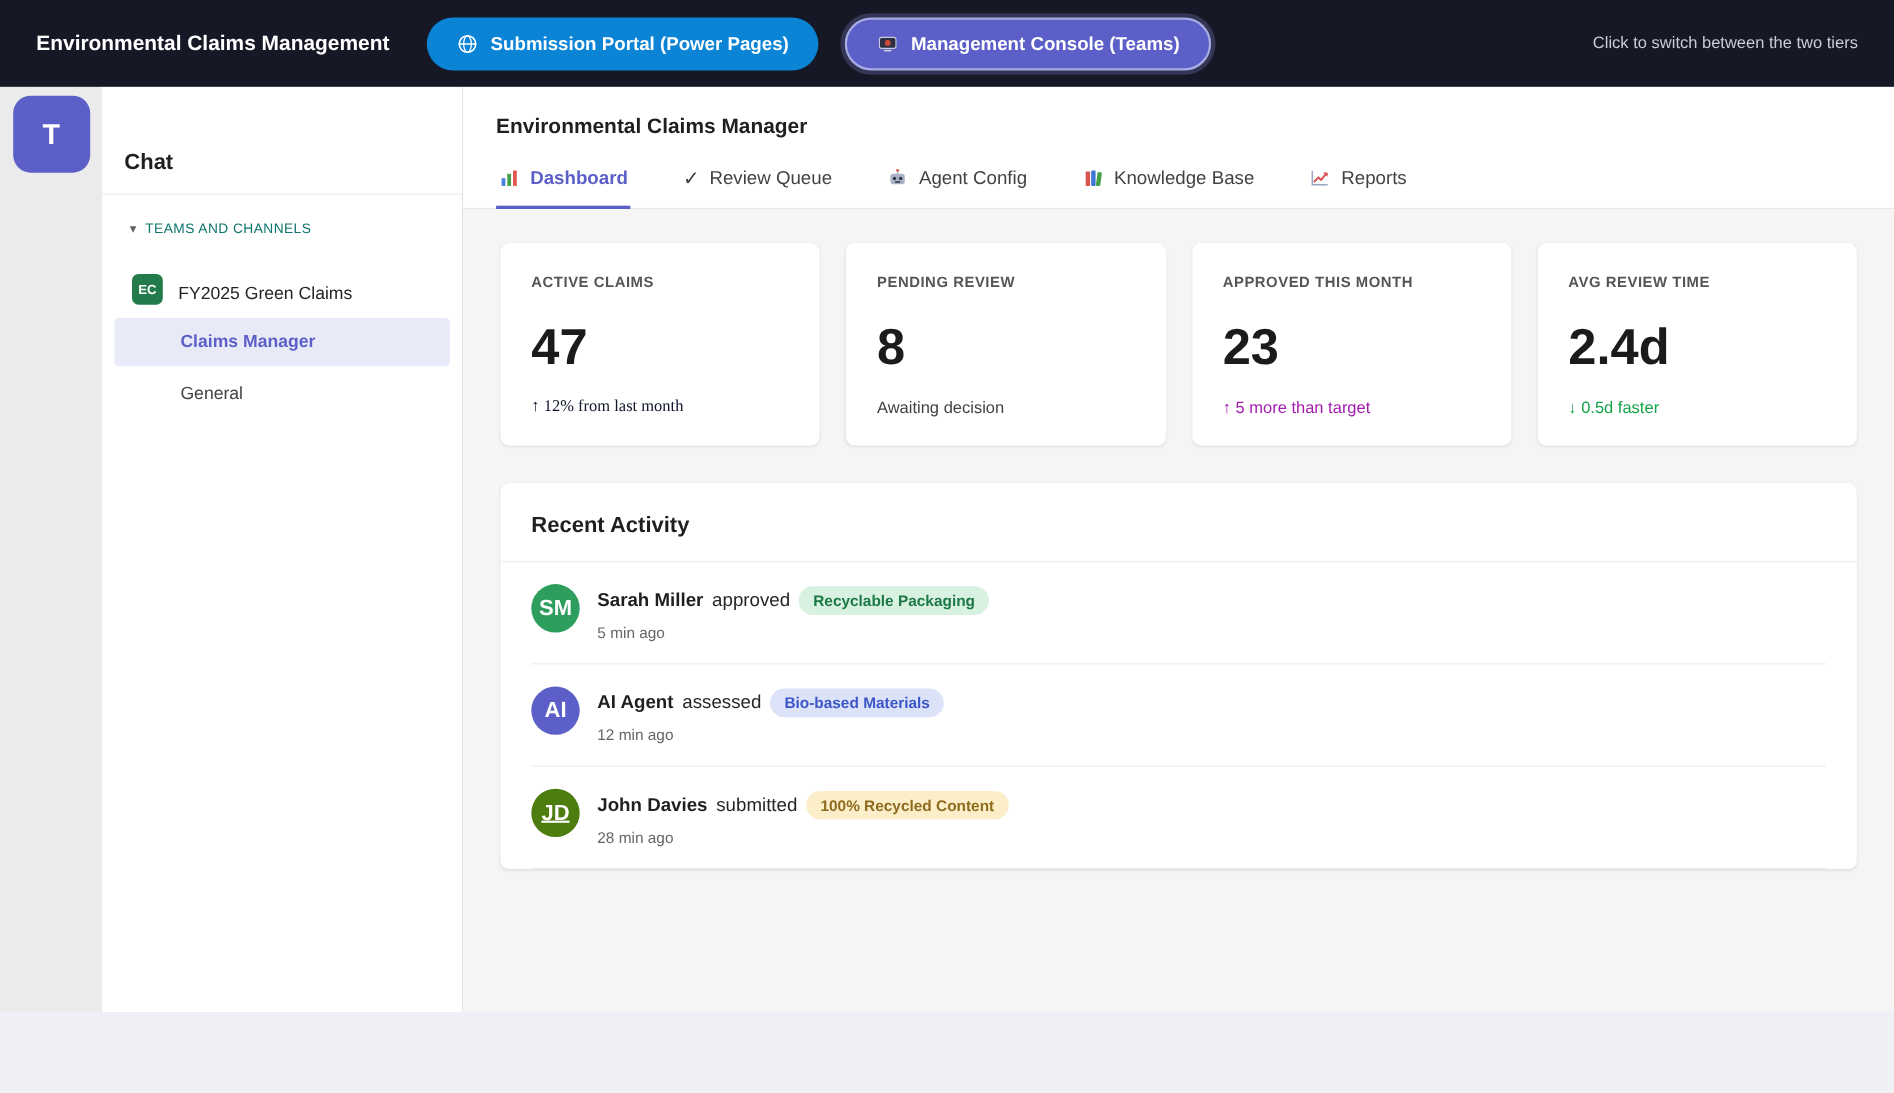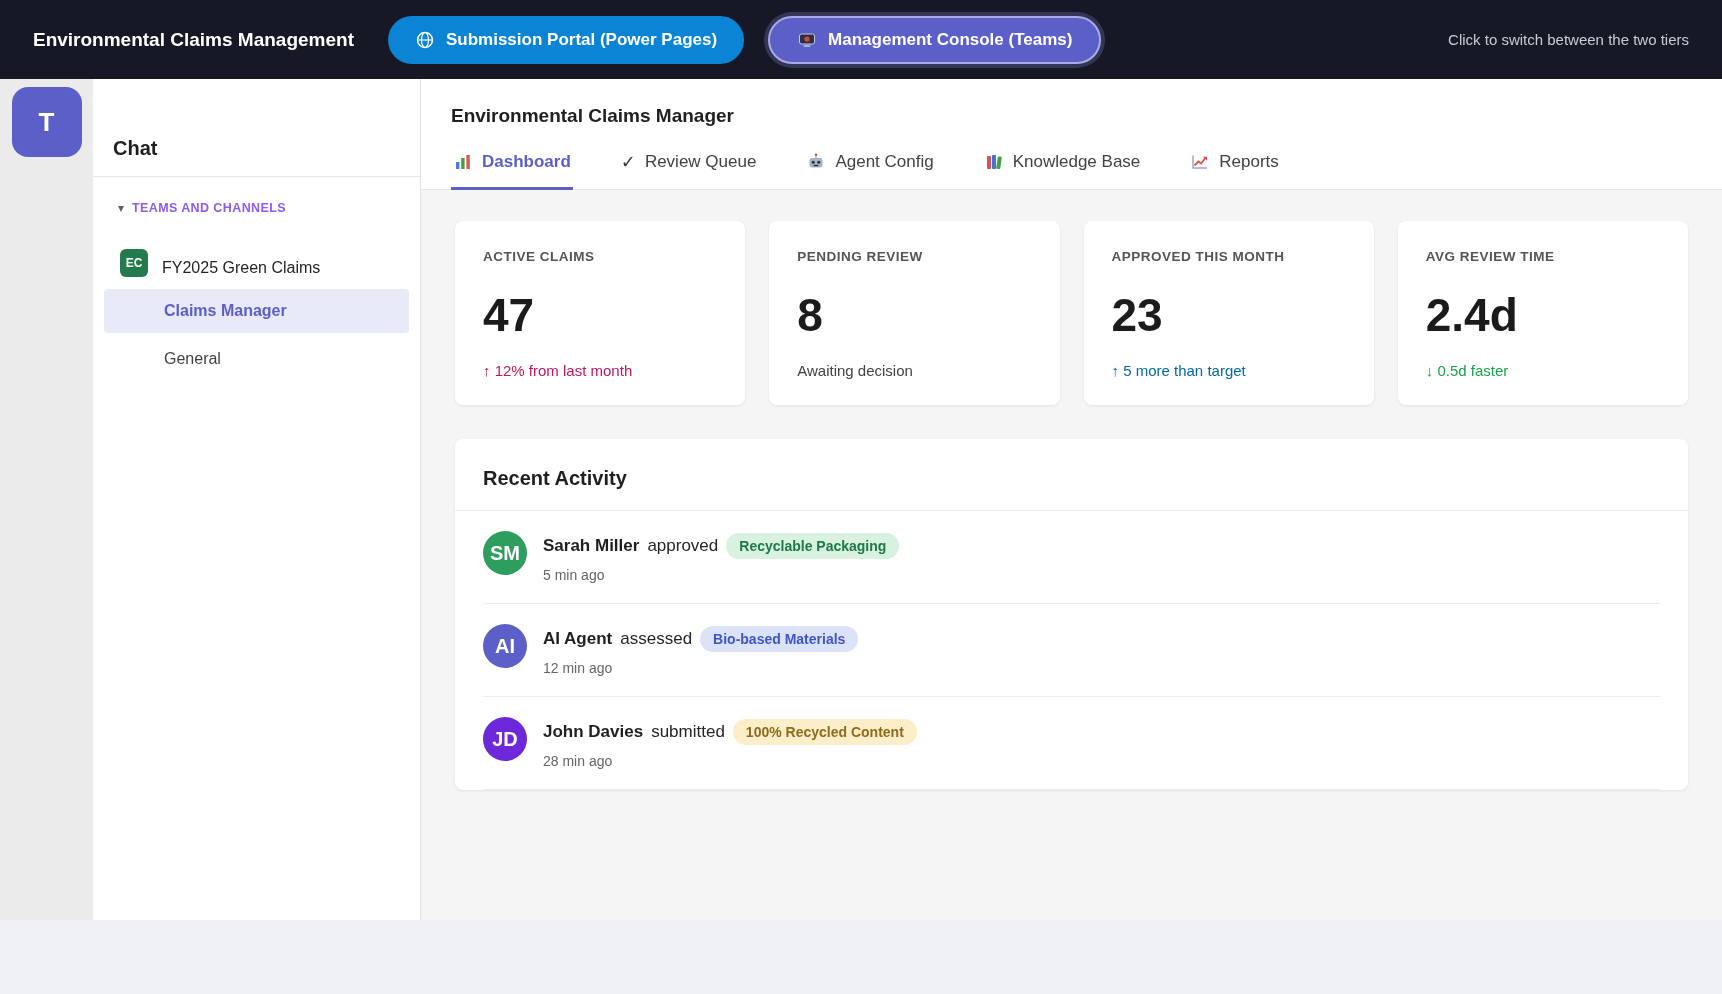--- a/index.html
+++ b/index.html
@@ -56,21 +56,21 @@
     display: flex; flex-direction: column;
   }
   .sidebar-header {
     padding: 24px 20px 16px;
     border-bottom: 1px solid #e8e8e8;
     font-size: 20px; font-weight: 600; color: #1f1f1f; margin-top: 34px;
   }
   .sidebar-body { padding: 20px 11px 0; }
   .section-header { display: flex; align-items: center; gap: 8px; padding: 4px 8px 4px 14px; }
   .caret { color: #616161; font-size: 12px; }
-  .section-label { font-size: 12.5px; font-weight: 700; color: #8b5cf6; letter-spacing: 0.4px; }
+  .section-label { font-size: 12.5px; font-weight: 400; color: #0f766e; letter-spacing: 0.4px; }
   .team-row { display: flex; align-items: flex-end; margin-top: 22px; padding: 8px 8px 8px 16px; border-radius: 4px; }
   .team-badge {
     width: 28px; height: 28px; border-radius: 6px;
     color: #ffffff; font-size: 12px; font-weight: 700;
     display: flex; align-items: center; justify-content: center;
   }
   .team-name { margin-left: 14px; font-size: 16px; color: #252525; }
   .channel {
     height: 44px; margin-top: 4px; border-radius: 4px;
     display: flex; align-items: center;
@@ -251,31 +251,31 @@
         <span data-interactable="false">Reports</span>
       </div>
     </div>
 
     <div class="main-scroll" data-interactable="false">
 
       <div class="stats-grid" data-interactable="false">
         <div class="stat-card" data-interactable="false">
           <div class="stat-label" data-interactable="false">ACTIVE CLAIMS</div>
           <div class="stat-value" data-interactable="false">47</div>
-          <div class="stat-delta" data-interactable="false" style="color: #be185d;">↑ 12% from last month</div>
+          <div class="stat-delta" data-interactable="false" style="color: #0f172a; font-family: Liberation Serif, serif;">↑ 12% from last month</div>
         </div>
         <div class="stat-card" data-interactable="false">
           <div class="stat-label" data-interactable="false">PENDING REVIEW</div>
           <div class="stat-value" data-interactable="false">8</div>
           <div class="stat-delta" data-interactable="false" style="color: rgb(66, 66, 66);">Awaiting decision</div>
         </div>
         <div class="stat-card" data-interactable="false">
           <div class="stat-label" data-interactable="false">APPROVED THIS MONTH</div>
           <div class="stat-value" data-interactable="false">23</div>
-          <div class="stat-delta" data-interactable="false" style="color: #0369a1;">↑ 5 more than target</div>
+          <div class="stat-delta" data-interactable="false" style="color: #a21caf;">↑ 5 more than target</div>
         </div>
         <div class="stat-card" data-interactable="false">
           <div class="stat-label" data-interactable="false">AVG REVIEW TIME</div>
           <div class="stat-value" data-interactable="false">2.4d</div>
           <div class="stat-delta" data-interactable="false" style="color: rgb(22, 163, 74);">↓ 0.5d faster</div>
         </div>
       </div>
 
       <div class="activity-card" data-interactable="false">
         <div class="activity-title" data-interactable="false">Recent Activity</div>
@@ -299,21 +299,21 @@
               <div class="activity-line" data-interactable="false">
                 <span class="actor" data-interactable="false">AI Agent</span>
                 <span class="action" data-interactable="false">assessed</span>
                 <span class="badge" data-interactable="false" style="background: rgb(220, 227, 249); color: rgb(60, 85, 200);">Bio-based Materials</span>
               </div>
               <div class="activity-time" data-interactable="false">12 min ago</div>
             </div>
           </div>
 
           <div class="activity-item" data-interactable="false">
-            <div class="avatar" data-interactable="false" style="background: #6d28d9;">JD</div>
+            <div class="avatar" data-interactable="false" style="background: #4d7c0f; text-decoration: underline;">JD</div>
             <div class="activity-body" data-interactable="false">
               <div class="activity-line" data-interactable="false">
                 <span class="actor" data-interactable="false">John Davies</span>
                 <span class="action" data-interactable="false">submitted</span>
                 <span class="badge" data-interactable="false" style="background: rgb(251, 238, 201); color: rgb(143, 108, 29);">100% Recycled Content</span>
               </div>
               <div class="activity-time" data-interactable="false">28 min ago</div>
             </div>
           </div>
 

